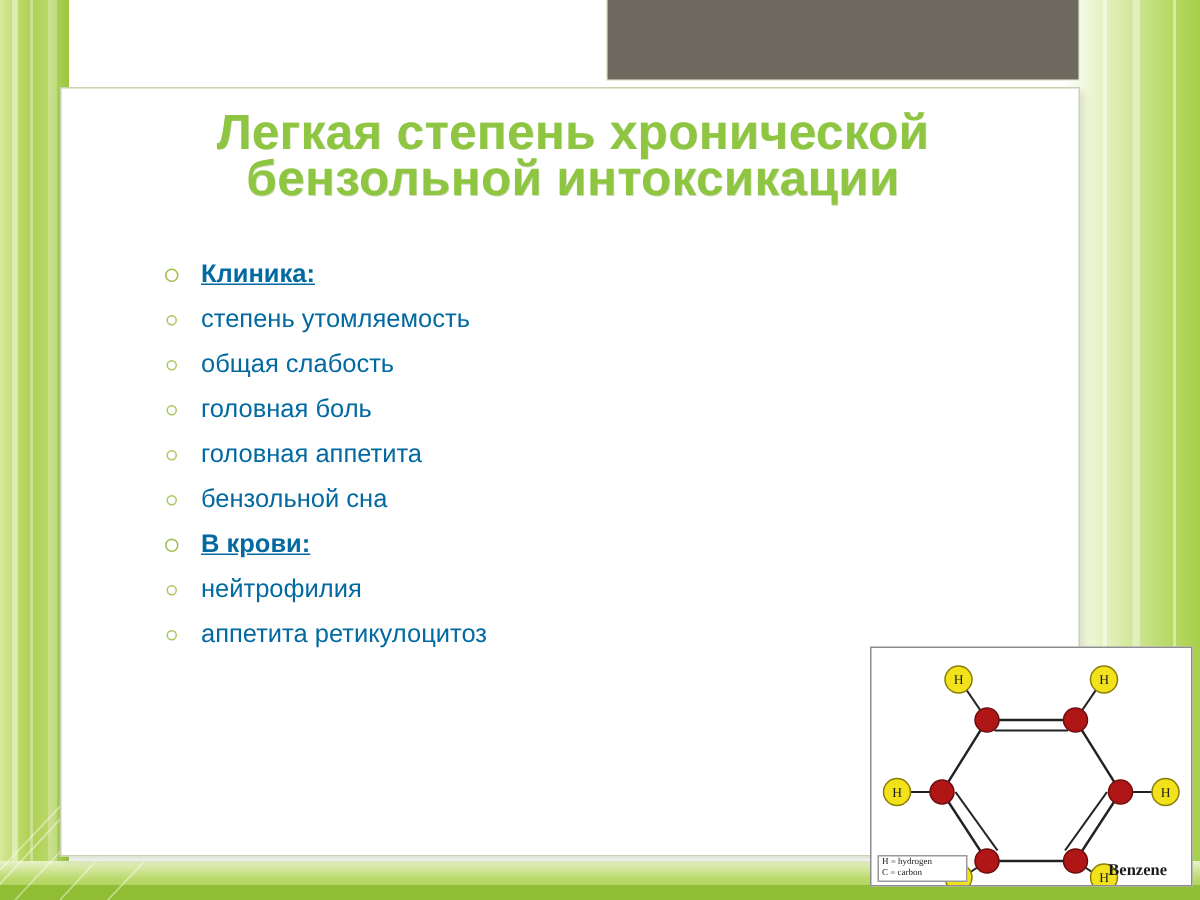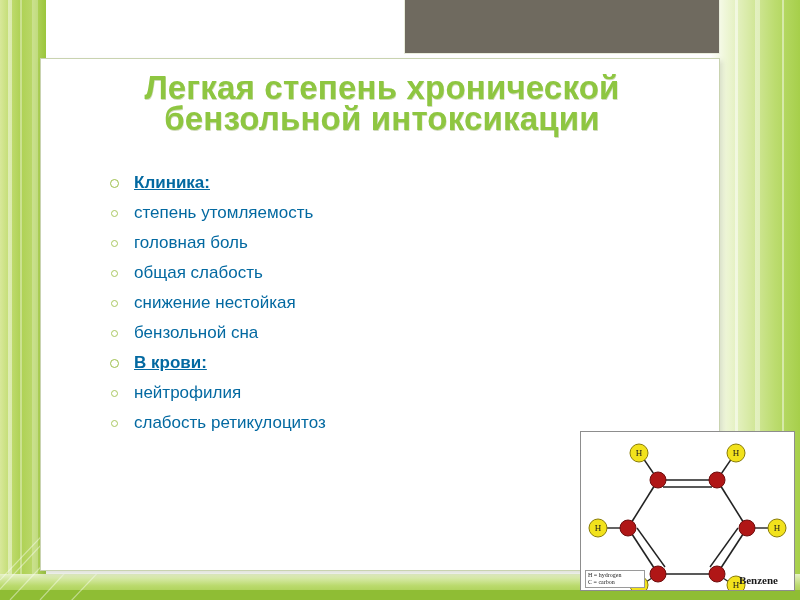--- a/index.html
+++ b/index.html
@@ -243,35 +243,35 @@
       <span class="bullet-wrap">
           <span class="bullet-small"></span>
         </span>
       <span class="row-text">степень утомляемость</span>
     </div>
 
     <div class="row">
       <span class="bullet-wrap">
           <span class="bullet-small"></span>
         </span>
+      <span class="row-text">общая слабость</span>
+    </div>
+
+    <div class="row">
+      <span class="bullet-wrap">
+          <span class="bullet-small"></span>
+        </span>
       <span class="row-text">головная боль</span>
     </div>
 
     <div class="row">
       <span class="bullet-wrap">
           <span class="bullet-small"></span>
         </span>
-      <span class="row-text">общая слабость</span>
-    </div>
-
-    <div class="row">
-      <span class="bullet-wrap">
-          <span class="bullet-small"></span>
-        </span>
-      <span class="row-text">снижение нестойкая</span>
+      <span class="row-text">головная аппетита</span>
     </div>
 
     <div class="row">
       <span class="bullet-wrap">
           <span class="bullet-small"></span>
         </span>
       <span class="row-text">бензольной сна</span>
     </div>
 
     <div class="row">
@@ -286,21 +286,21 @@
       <span class="bullet-wrap">
           <span class="bullet-small"></span>
         </span>
       <span class="row-text">нейтрофилия</span>
     </div>
 
     <div class="row">
       <span class="bullet-wrap">
           <span class="bullet-small"></span>
         </span>
-      <span class="row-text">слабость ретикулоцитоз</span>
+      <span class="row-text">аппетита ретикулоцитоз</span>
     </div>
 
   </div>
 
   <div class="benzene-figure">
     <svg width="213" height="158" viewBox="0 0 213 158">
 
       <g stroke="#222" stroke-width="1.6" fill="none">
         <path d="M77 48 L136 48"></path>
         <path d="M136 48 L166 96"></path>

